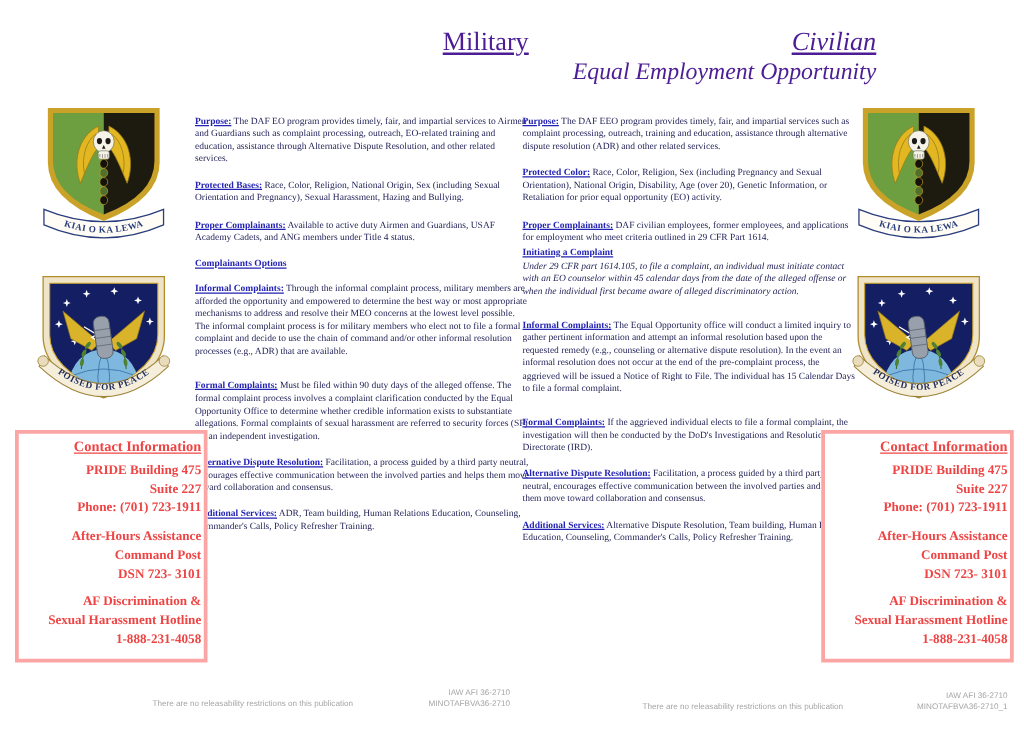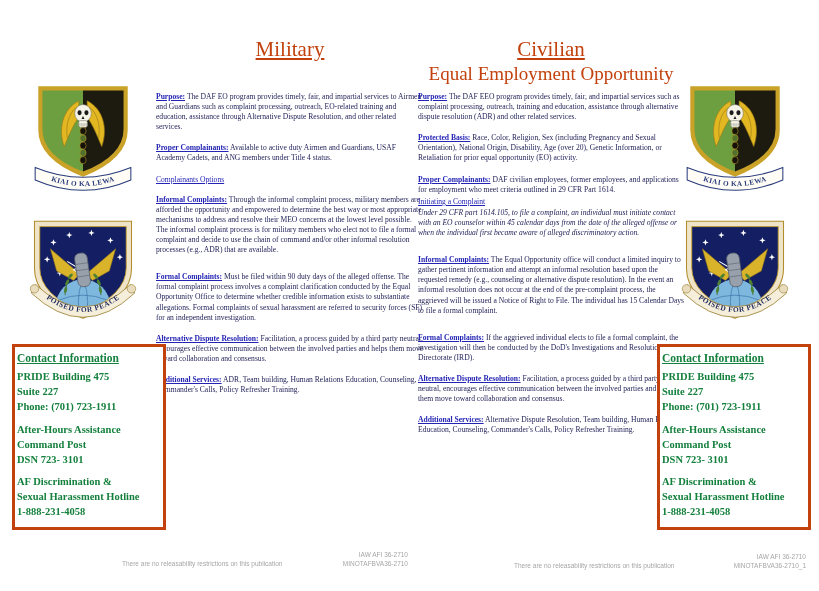--- a/index.html
+++ b/index.html
@@ -1,39 +1,39 @@
 <!DOCTYPE html>
 <html><head>
 <meta charset="utf-8">
 <style>
   html,body{margin:0;padding:0;background:#ffffff;}
   #page{position:relative;width:819px;height:591px;background:#ffffff;overflow:hidden;
         font-family:"Liberation Serif", serif;}
 
   
-  .title-block{position:absolute;top:38px;text-align:center;color:#c2410c;}
+  .title-block{position:absolute;top:22px;text-align:right;color:#4c1d95;}
   #mil-title{left:157px;width:266px;}
-  #civ-title{left:401px;width:300px;}
+  #civ-title{left:401px;width:300px;font-style:italic;}
   .title{font-size:21px;line-height:1.1;}
   .title span{text-decoration:underline;}
   .subtitle{font-size:19px;line-height:1.15;margin-top:2px;}
 
   
   .col{position:absolute;top:92px;text-align:left;color:#1d1d55;font-size:7.6px;line-height:1.33;}
   #mil-col{left:156px;width:268px;}
   #civ-col{left:418px;width:266px;}
   .sec{margin:0 0 11px 0;}
   .sec.big-gap{margin-bottom:17px;}
   .lbl{color:#2323b4;font-weight:bold;text-decoration:underline;}
-  .sec-head{color:#2323b4;font-weight:normal;text-decoration:underline;margin:0 0 10px 0;}
+  .sec-head{color:#2323b4;font-weight:bold;text-decoration:underline;margin:0 0 10px 0;}
   .ital{font-style:italic;}
 
   
-  .contact{position:absolute;top:344px;width:144px;border:3px solid #c2410c;background:#fff;
-           text-align:left;color:#15803d;font-weight:bold;padding:5px 2px 7px 2px;}
+  .contact{position:absolute;top:344px;width:144px;border:3px solid #fca5a5;background:#fff;
+           text-align:right;color:#ef4444;font-weight:bold;padding:5px 2px 7px 2px;}
   #contact-left{left:12px;}
   #contact-right{left:657px;}
   .c-head{font-size:11.5px;text-decoration:underline;margin-bottom:6px;}
   .c-group{margin-bottom:8px;}
   .c-line{font-size:10.5px;line-height:1.42;}
 
   
   .emblem{position:absolute;}
   #bw-left{left:31px;top:80px;width:104px;height:127px;}
   #mw-left{left:25px;top:215px;width:116px;height:135px;}
@@ -57,31 +57,32 @@
   <div class="title-block" id="mil-title">
     <div class="title"><span>Military</span></div>
   </div>
   <div class="title-block" id="civ-title">
     <div class="title"><span>Civilian</span></div>
     <div class="subtitle">Equal Employment Opportunity</div>
   </div>
 
   <div class="col" id="mil-col">
     <p class="sec"><span class="lbl">Purpose:</span> <span>The DAF EO program provides timely, fair, and impartial services to Airmen and Guardians such as complaint processing, outreach, EO-related training and education, assistance through Alternative Dispute Resolution, and other related services.</span></p>
+    <p class="sec"><span class="lbl">Protected Bases:</span> <span>Race, Color, Religion, National Origin, Sex (including Sexual Orientation and Pregnancy), Sexual Harassment, Hazing and Bullying.</span></p>
     <p class="sec"><span class="lbl">Proper Complainants:</span> <span>Available to active duty Airmen and Guardians, USAF Academy Cadets, and ANG members under Title 4 status.</span></p>
     <p class="sec-head">Complainants Options</p>
     <p class="sec big-gap"><span class="lbl">Informal Complaints:</span> <span>Through the informal complaint process, military members are afforded the opportunity and empowered to determine the best way or most appropriate mechanisms to address and resolve their MEO concerns at the lowest level possible. The informal complaint process is for military members who elect not to file a formal complaint and decide to use the chain of command and/or other informal resolution processes (e.g., ADR) that are available.</span></p>
     <p class="sec"><span class="lbl">Formal Complaints:</span> <span>Must be filed within 90 duty days of the alleged offense. The formal complaint process involves a complaint clarification conducted by the Equal Opportunity Office to determine whether credible information exists to substantiate allegations. Formal complaints of sexual harassment are referred to security forces (SF) for an independent investigation.</span></p>
     <p class="sec"><span class="lbl">Alternative Dispute Resolution:</span> <span>Facilitation, a process guided by a third party neutral, encourages effective communication between the involved parties and helps them move toward collaboration and consensus.</span></p>
     <p class="sec"><span class="lbl">Additional Services:</span> <span>ADR, Team building, Human Relations Education, Counseling, Commander's Calls, Policy Refresher Training.</span></p>
   </div>
 
   <div class="col" id="civ-col">
     <p class="sec"><span class="lbl">Purpose:</span> <span>The DAF EEO program provides timely, fair, and impartial services such as complaint processing, outreach, training and education, assistance through alternative dispute resolution (ADR) and other related services.</span></p>
-    <p class="sec"><span class="lbl">Protected Basis:</span> <span>Race, Color, Religion, Sex (including Pregnancy and Sexual Orientation), National Origin, Disability, Age (over 20), Genetic Information, or Retaliation for prior equal opportunity (EO) activity.</span></p>
+    <p class="sec"><span class="lbl">Protected Color:</span> <span>Race, Color, Religion, Sex (including Pregnancy and Sexual Orientation), National Origin, Disability, Age (over 20), Genetic Information, or Retaliation for prior equal opportunity (EO) activity.</span></p>
     <p class="sec" style="margin-bottom:2px;"><span class="lbl">Proper Complainants:</span> <span>DAF civilian employees, former employees, and applications for employment who meet criteria outlined in 29 CFR Part 1614.</span></p>
     <p class="sec-head" style="margin-bottom:1px;">Initiating a Complaint</p>
     <p class="sec ital big-gap">Under 29 CFR part 1614.105, to file a complaint, an individual must initiate contact with an EO counselor within 45 calendar days from the date of the alleged offense or when the individual first became aware of alleged discriminatory action.</p>
     <p class="sec big-gap"><span class="lbl">Informal Complaints:</span> <span>The Equal Opportunity office will conduct a limited inquiry to gather pertinent information and attempt an informal resolution based upon the requested remedy (e.g., counseling or alternative dispute resolution). In the event an informal resolution does not occur at the end of the pre-complaint process, the aggrieved will be issued a Notice of Right to File. The individual has 15 Calendar Days to file a formal complaint.</span></p>
     <p class="sec"><span class="lbl">Formal Complaints:</span> <span>If the aggrieved individual elects to file a formal complaint, the investigation will then be conducted by the DoD's Investigations and Resolutions Directorate (IRD).</span></p>
     <p class="sec"><span class="lbl">Alternative Dispute Resolution:</span> <span>Facilitation, a process guided by a third party neutral, encourages effective communication between the involved parties and helps them move toward collaboration and consensus.</span></p>
     <p class="sec"><span class="lbl">Additional Services:</span> <span>Alternative Dispute Resolution, Team building, Human Relations Education, Counseling, Commander's Calls, Policy Refresher Training.</span></p>
   </div>
 
   <div class="emblem" id="bw-left">

